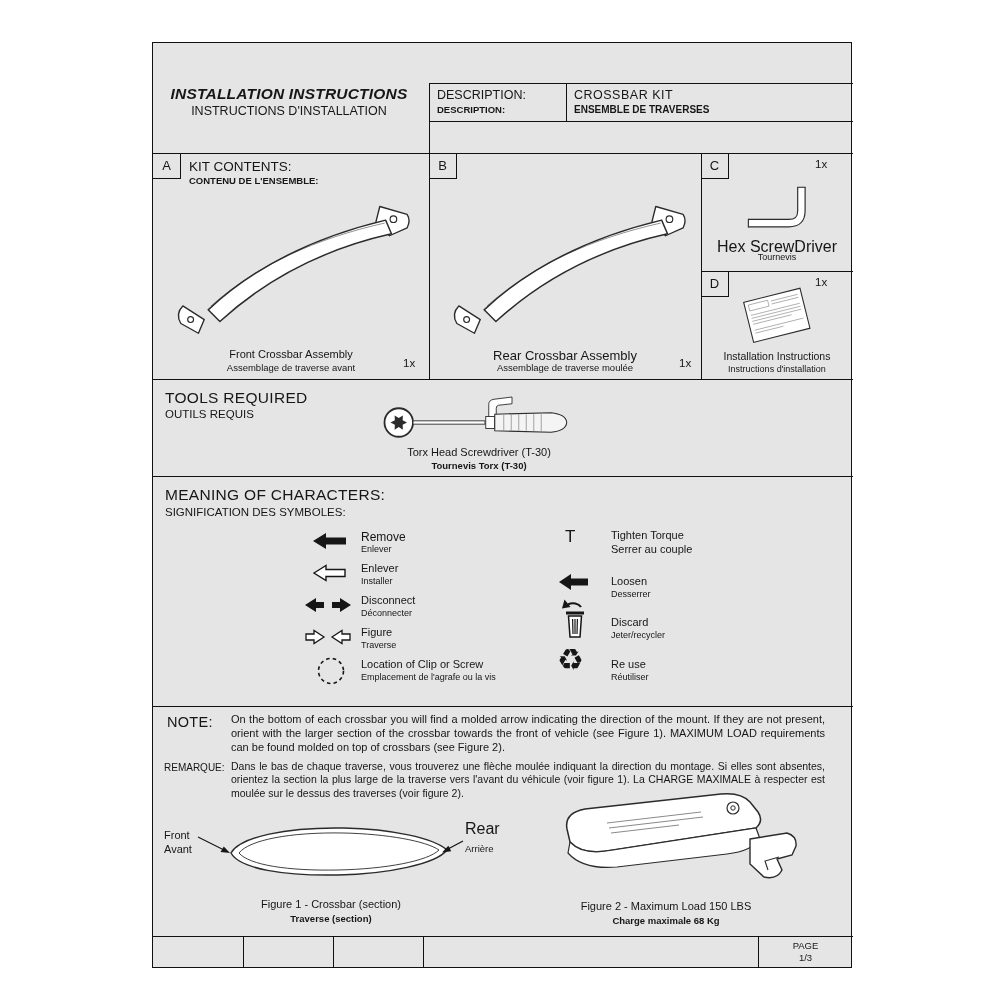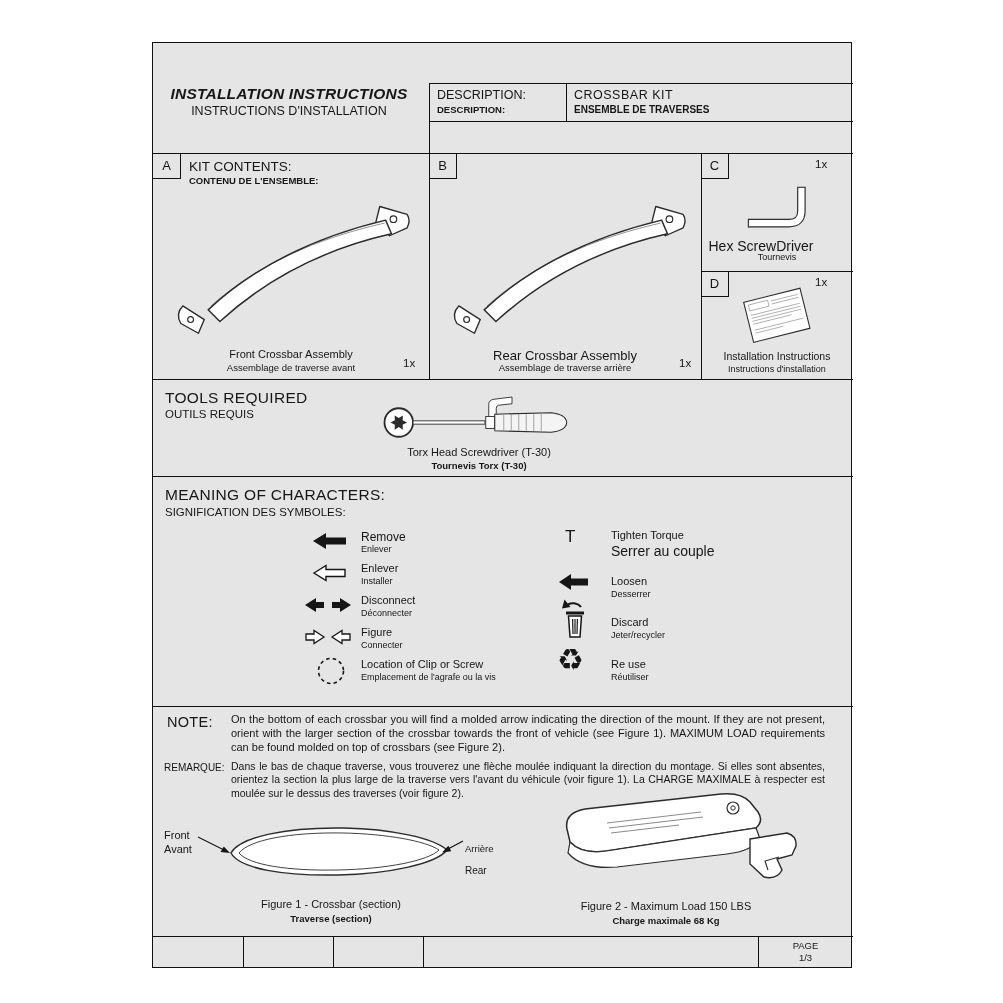--- a/index.html
+++ b/index.html
@@ -77,31 +77,31 @@
     <g stroke="#2b2b2b" stroke-linejoin="round" fill="#fff">
       <path d="M214,20 L242,28 Q246,34 242,42 L224,50 L210,36 Z" stroke-width="1.4"></path>
       <circle cx="228" cy="33" r="3.4" fill="none" stroke-width="1.2"></circle>
       <path d="M12,122 L34,136 L28,150 L10,140 Q4,130 12,122 Z" stroke-width="1.4"></path>
       <circle cx="20" cy="136" r="3" fill="none" stroke-width="1.2"></circle>
       <path d="M38,126 C 85,82 145,52 220,34 L 226,48 C 155,64 98,94 50,138 Z" stroke-width="1.5"></path>
       <path d="M41,122 C 88,80 148,53 219,37" fill="none" stroke-width="0.8" opacity="0.65"></path>
     </g>
   </svg>
   <div class="abs ctr" style="left:276px;top:305px;width:272px;font-size:13px">Rear Crossbar Assembly</div>
-  <div class="abs ctr fr" style="left:276px;top:319px;width:272px;font-size:9.5px">Assemblage de traverse arrière</div>
+  <div class="abs ctr fr" style="left:276px;top:319px;width:272px;font-size:9.5px">Assemblage de traverse moulée</div>
   <div class="abs" style="left:526px;top:314px;font-size:11.5px">1x</div>
 
   <div class="lblbox" style="left:548px;top:110px">C</div>
   <div class="abs" style="left:662px;top:115px;font-size:11.5px">1x</div>
   <svg class="abs" style="left:586px;top:134px" width="78" height="58" viewBox="0 0 100 72">
     <path d="M12,58 L64,58 Q80,58 80,42 L80,12" fill="none" stroke="#2b2b2b" stroke-width="11"></path>
     <path d="M12,58 L64,58 Q80,58 80,42 L80,12" fill="none" stroke="#fff" stroke-width="8"></path>
     <path d="M12,52.5 L12,63.5 M74.5,12 L85.5,12" stroke="#2b2b2b" stroke-width="1.4" fill="none"></path>
   </svg>
-  <div class="abs ctr" style="left:532px;top:195px;width:152px;font-size:14px">Hex ScrewDriver</div>
+  <div class="abs ctr" style="left:548px;top:195px;width:152px;font-size:16px">Hex ScrewDriver</div>
   <div class="abs ctr fr" style="left:548px;top:209px;width:152px;font-size:9px">Tournevis</div>
 
   <div class="lblbox" style="left:548px;top:228px">D</div>
   <div class="abs" style="left:662px;top:233px;font-size:11.5px">1x</div>
   <svg class="abs" style="left:582px;top:242px" width="84" height="62" viewBox="0 0 110 80">
     <g transform="rotate(-14 55 40)">
       <rect x="17" y="12" width="76" height="54" fill="#fff" stroke="#2b2b2b" stroke-width="1.4"></rect>
       <rect x="22" y="17" width="26" height="8" fill="none" stroke="#8a8a8a" stroke-width="0.8"></rect>
       <g stroke="#8a8a8a" stroke-width="0.8">
         <line x1="52" y1="19" x2="88" y2="19"></line>
@@ -159,31 +159,31 @@
     <polygon points="46,9 35,2 35,6 27,6 27,12 35,12 35,16" fill="#161616"></polygon>
   </svg>
   <div class="abs" style="left:208px;top:551px;font-size:11px">Disconnect</div>
   <div class="abs fr" style="left:208px;top:565px;font-size:9px">Déconnecter</div>
 
   <svg class="abs" style="left:152px;top:585px" width="46" height="18" viewBox="0 0 46 18">
     <polygon points="19,9 9,2.5 9,6 1,6 1,12 9,12 9,15.5" fill="#fff" stroke="#161616" stroke-width="1.3"></polygon>
     <polygon points="27,9 37,2.5 37,6 45,6 45,12 37,12 37,15.5" fill="#fff" stroke="#161616" stroke-width="1.3"></polygon>
   </svg>
   <div class="abs" style="left:208px;top:583px;font-size:11px">Figure</div>
-  <div class="abs fr" style="left:208px;top:597px;font-size:9px">Connecter</div>
+  <div class="abs fr" style="left:208px;top:597px;font-size:9px">Traverse</div>
 
   <svg class="abs" style="left:163px;top:613px" width="30" height="30" viewBox="0 0 30 30">
     <circle cx="15" cy="15" r="12.5" fill="none" stroke="#161616" stroke-width="1.6" stroke-dasharray="3.5,3.2"></circle>
   </svg>
   <div class="abs" style="left:208px;top:615px;font-size:11px">Location of Clip or Screw</div>
   <div class="abs fr" style="left:208px;top:629px;font-size:9px">Emplacement de l'agrafe ou la vis</div>
 
   <div class="abs" style="left:412px;top:484px;font-size:17px">T</div>
   <div class="abs" style="left:458px;top:486px;font-size:11px">Tighten Torque</div>
-  <div class="abs fr" style="left:458px;top:500px;font-size:14px">Serrer au couple</div>
+  <div class="abs fr" style="left:458px;top:500px;font-size:11px">Serrer au couple</div>
 
   <svg class="abs" style="left:406px;top:530px" width="30" height="18" viewBox="0 0 30 18">
     <polygon points="0,9 12,1 12,5.5 29,5.5 29,12.5 12,12.5 12,17" fill="#161616"></polygon>
   </svg>
   <div class="abs" style="left:458px;top:532px;font-size:11px">Loosen</div>
   <div class="abs fr" style="left:458px;top:546px;font-size:9px">Desserrer</div>
 
   <svg class="abs" style="left:407px;top:556px" width="30" height="40" viewBox="0 0 30 40">
     <path d="M21,8 A9,7 0 0 0 8,5.5" fill="none" stroke="#161616" stroke-width="2.2"></path>
     <polygon points="4.5,0.5 10.5,8 2,9.5" fill="#161616"></polygon>
@@ -210,21 +210,21 @@
   <svg class="abs" style="left:73px;top:776px" width="226" height="64" viewBox="0 0 226 64">
     <path d="M5,34 C 14,18 60,8 118,9 C 165,10 208,19 221,31 C 210,45 162,55 112,56 C 58,57 14,50 5,34 Z" fill="#fff" stroke="#2b2b2b" stroke-width="1.5"></path>
     <path d="M13,34 C 23,21 64,13 118,14 C 161,15 200,22 213,31 C 202,42 160,50 112,51 C 62,52 23,46 13,34 Z" fill="none" stroke="#2b2b2b" stroke-width="0.9"></path>
   </svg>
   <div class="abs" style="left:11px;top:786px;font-size:11px">Front</div>
   <div class="abs fr" style="left:11px;top:800px;font-size:11px">Avant</div>
   <svg class="abs" style="left:44px;top:792px" width="36" height="22" viewBox="0 0 36 22">
     <line x1="1" y1="2" x2="27" y2="15" stroke="#161616" stroke-width="1.2"></line>
     <polygon points="33,18 23.5,17 26.8,11.6" fill="#161616"></polygon>
   </svg>
-  <div class="abs" style="left:312px;top:822px;font-size:10px">Rear</div>
+  <div class="abs" style="left:312px;top:777px;font-size:16px">Rear</div>
   <div class="abs fr" style="left:312px;top:800px;font-size:9.5px">Arrière</div>
   <svg class="abs" style="left:286px;top:796px" width="26" height="18" viewBox="0 0 26 18">
     <line x1="24" y1="2" x2="9" y2="10" stroke="#161616" stroke-width="1.2"></line>
     <polygon points="3,13.5 12.2,12.2 9.4,6.8" fill="#161616"></polygon>
   </svg>
   <div class="abs ctr" style="left:56px;top:855px;width:244px;font-size:11px">Figure 1 - Crossbar (section)</div>
   <div class="abs ctr fr fb" style="left:56px;top:870px;width:244px;font-size:9.5px">Traverse (section)</div>
 
   <svg class="abs" style="left:398px;top:740px" width="252" height="112" viewBox="0 0 252 112">
     <path d="M16,46 Q13,30 34,26 L170,11 Q190,9 199,19 L207,29 Q213,38 205,45 L62,67 Q32,73 19,59 Z" fill="#fff" stroke="#2b2b2b" stroke-width="1.5"></path>

